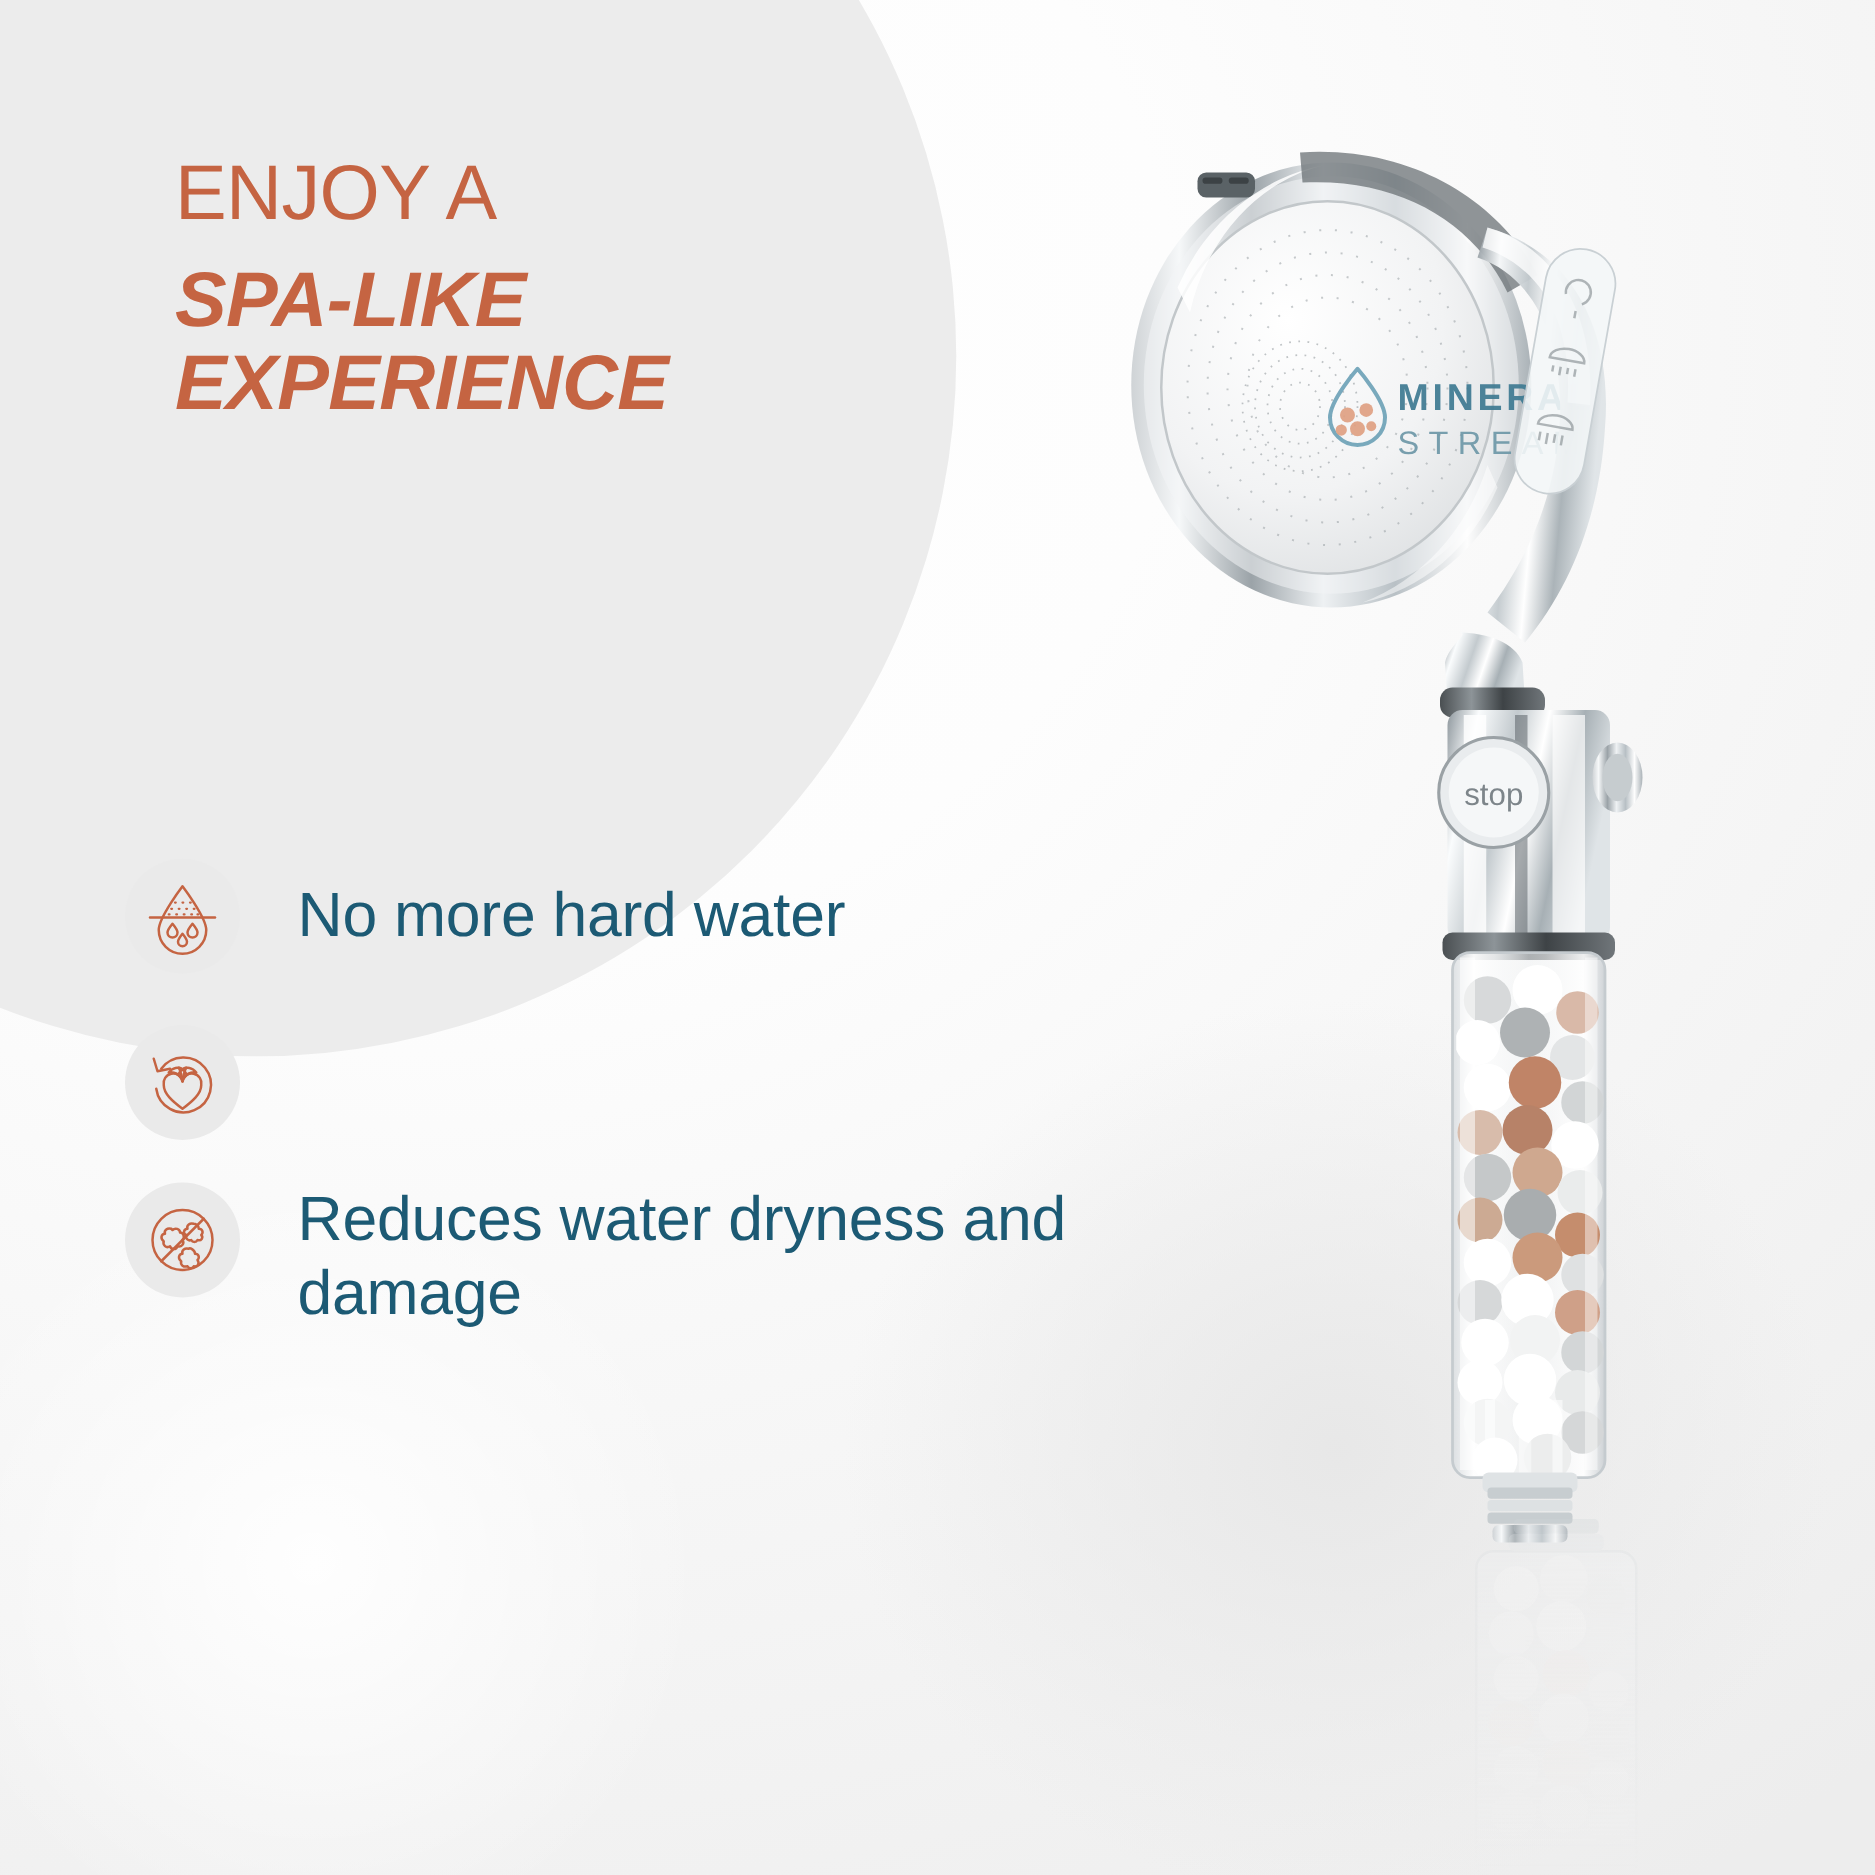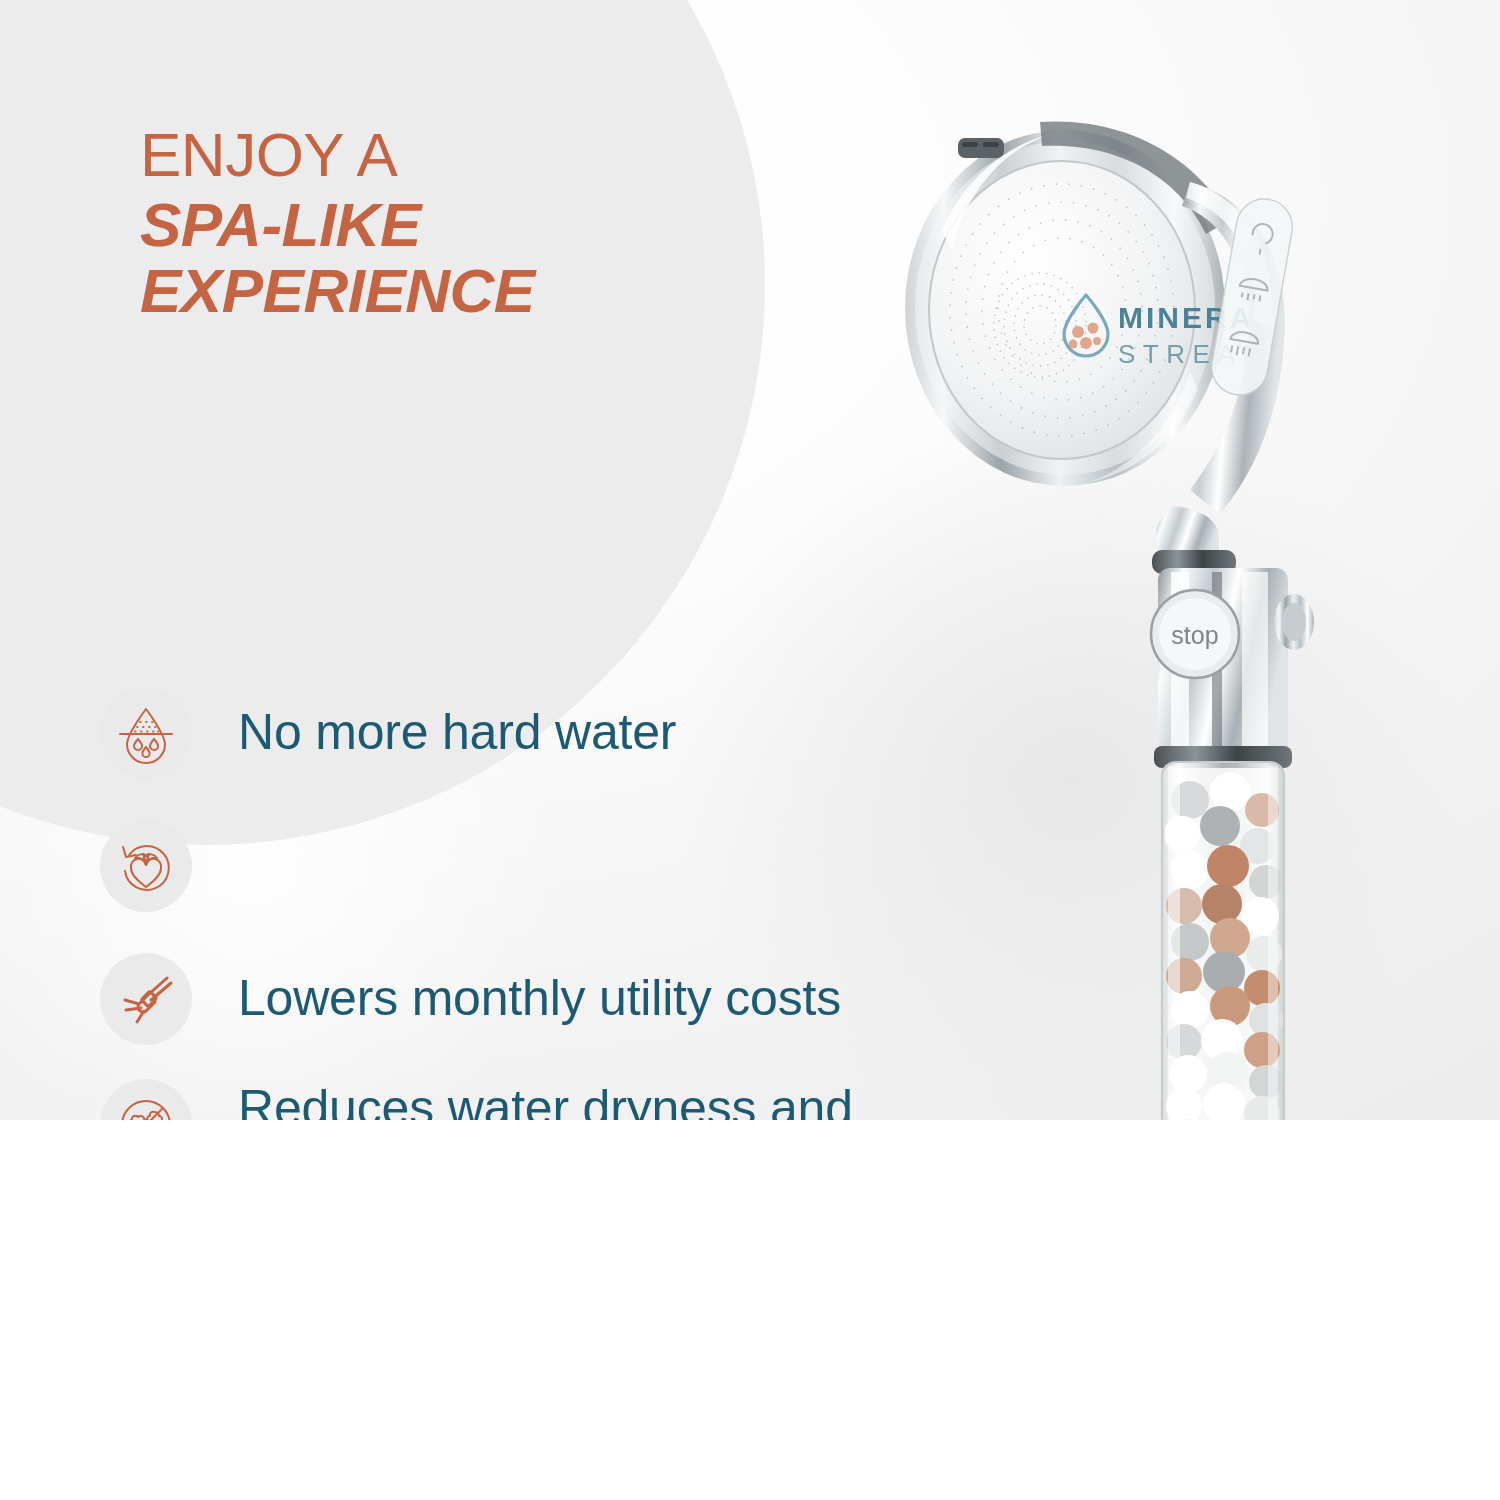--- a/index.html
+++ b/index.html
@@ -7,21 +7,21 @@
   html, body { width:1500px; height:1500px; overflow:hidden; }
   body {
     font-family:"Liberation Sans", sans-serif;
     background:#ffffff;
     position:relative;
   }
 
   
   .stage {
     position:absolute; inset:0;
-    width:1500px; height:1120px;
+    width:1500px; height:1500px;
     background:
       radial-gradient(120% 100% at 22% 18%, #ffffff 0%, #fdfdfd 34%, #f6f6f6 62%, #ededed 100%);
     overflow:hidden;
   }
   .bg-corner-wash {
     position:absolute; right:-120px; bottom:-160px;
     width:1100px; height:1000px;
     background:radial-gradient(closest-side, rgba(231,231,231,.95), rgba(231,231,231,0) 72%);
     pointer-events:none;
   }
@@ -49,21 +49,21 @@
     letter-spacing:-0.5px;
   }
   .headline .l1 {
     display:block;
     font-size:62px; font-weight:400; font-style:normal;
   }
   .headline .l2, .headline .l3 {
     display:block;
     font-size:62px; font-weight:700; font-style:italic;
   }
-  .headline .l2 { margin-top:4px; }
+  .headline .l2 { margin-top:20px; }
   .headline .l3 { margin-top:1px; }
 
   
   .features {
     position:absolute; left:100px; top:666px;
     width:1000px;
   }
   .feature-row {
     position:relative;
     display:flex; align-items:center;
@@ -381,34 +381,20 @@
           <path d="M8 12 L11 22 L21 20"></path>
           <path d="M31 30 c-2 -6 -7 -8 -11 -7 c3 -4 8 -5 11 -2 c3 -3 8 -2 11 2 c-4 -1 -9 1 -11 7z"></path>
           <path d="M31 30 c-1 -7 -3 -11 -3 -11 c4 1 6 5 6 5"></path>
           <path d="M31 30 c1 -7 3 -11 3 -11 c-4 1 -6 5 -6 5"></path>
           <path d="M31 52 c-8 -6 -15 -12 -15 -19 a7.5 7.5 0 0 1 15 -3 a7.5 7.5 0 0 1 15 3 c0 7 -7 13 -15 19z"></path>
         </svg>
       </div>
     </div>
 
 
-    <div class="feature-row">
-      <div class="icon-badge">
-        <svg width="62" height="62" viewBox="0 0 62 62" fill="none" stroke="#C56442" stroke-width="3" stroke-linecap="round" stroke-linejoin="round">
-          <path d="M52 10 L33 27"></path>
-          <path d="M56 15 L36 32"></path>
-          <path d="M33 27 L24 36 a5 5 0 0 0 7 7 L40 34"></path>
-          <rect x="28" y="26" width="12" height="10" rx="2" transform="rotate(-45 34 31)"></rect>
-          <path d="M24 36 L10 32"></path>
-          <path d="M26 40 L11 42"></path>
-          <path d="M29 43 L22 54"></path>
-        </svg>
-      </div>
-      <div class="feature-text">Lowers monthly utility costs</div>
-    </div>
 
     <div class="feature-row tall">
       <div class="icon-badge">
         <svg width="62" height="62" viewBox="0 0 62 62" fill="none" stroke="#C56442" stroke-width="2" stroke-linecap="round" stroke-linejoin="round">
           <circle cx="31" cy="31" r="24"></circle>
           <line x1="14" y1="48" x2="48" y2="14"></line>
           <path d="M22 22 c-3 -1 -6 1 -5 4 c-3 0 -4 4 -1 6 c-1 3 2 6 5 4 c1 3 5 3 6 0 c3 1 6 -2 4 -5 c2 -2 1 -6 -2 -6 c0 -3 -4 -4 -6 -2 z"></path>
           <path d="M40 18 c-3 -1 -6 1 -5 4 c-3 0 -4 4 -1 5 c-1 3 2 5 4 4 c1 2 4 2 5 0 c3 1 5 -2 3 -4 c2 -2 1 -5 -2 -5 c0 -3 -3 -4 -4 -4 z"></path>
           <path d="M36 38 c-3 -1 -6 1 -5 4 c-3 0 -4 4 -1 6 c-1 3 2 5 5 4 c1 2 4 2 5 0 c3 1 5 -2 3 -5 c2 -2 1 -5 -2 -5 c0 -3 -4 -5 -5 -4 z"></path>
         </svg>

